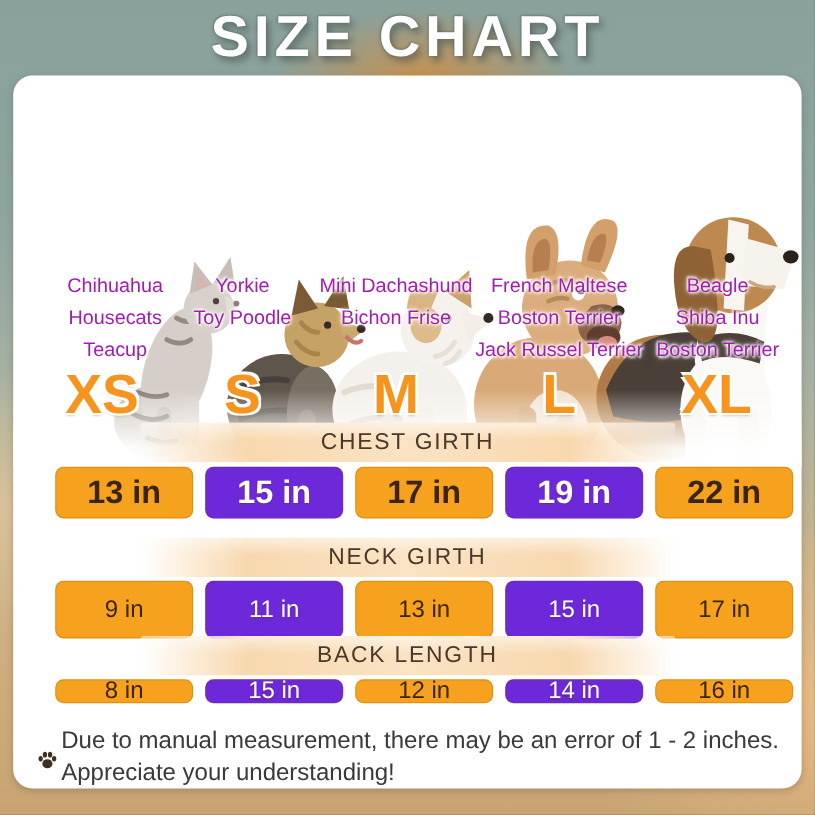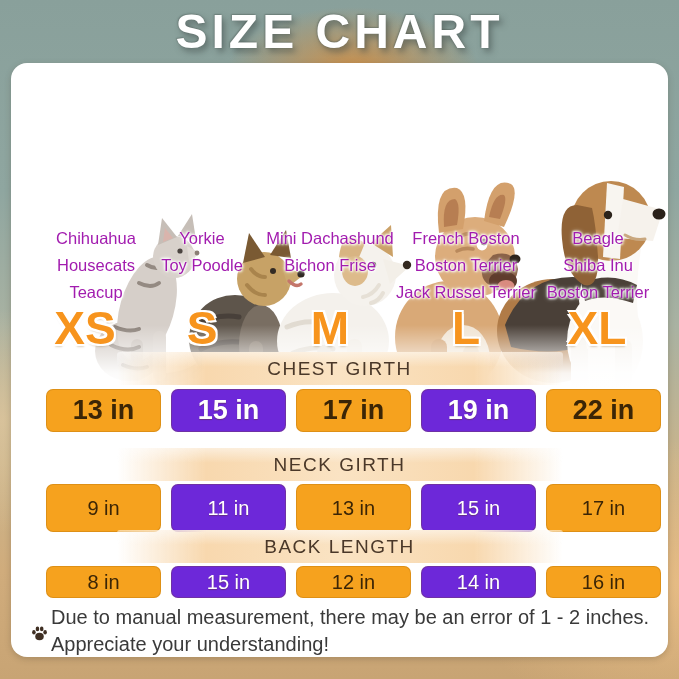--- a/index.html
+++ b/index.html
@@ -40,21 +40,21 @@
     position:absolute;left:50%;transform:translateX(-50%);z-index:4;width:446px;height:33px;
     text-align:center;line-height:33px;font-size:19px;letter-spacing:1.5px;color:#4a3829;border-radius:3px;
     background:
       linear-gradient(180deg,rgba(255,255,255,.55),rgba(255,255,255,0) 45%),
       linear-gradient(90deg,rgba(248,215,173,0) 0%,#f8d8ae 20%,#fae3c3 50%,#f8d8ae 80%,rgba(248,215,173,0) 100%);
   }
   #hdr-chest{top:289px;} #hdr-neck{top:385px;} #hdr-back{top:467px;}
   .bar-row{position:absolute;left:7px;right:7px;z-index:4;display:flex;gap:10px;padding-left:28px;}
   #row-chest{top:326px;height:43px;font-size:27px;font-weight:bold;}
   #row-neck {top:421px;height:48px;font-size:20px;}
-  #row-back {top:503px;height:32px;font-size:20px;}
+  #row-back {top:503px;height:20px;font-size:20px;}
   .bar{flex:1;border-radius:7px;display:flex;align-items:center;justify-content:center;}
   .bar.hot {background:#f6a21e;color:#3b2506;box-shadow:inset 0 0 0 1px rgba(150,90,0,.25);}
   .bar.dark{background:#6d28d9;color:#fff;box-shadow:inset 0 0 0 1px rgba(120,70,10,.25);
     text-shadow:0 1px 1px rgba(90,55,10,.4);}
   .footer{position:absolute;left:20px;right:14px;top:541px;z-index:4;display:flex;align-items:center;
     font-size:20px;color:#3a3a3a;line-height:27px;}
   .footer .paw{flex:0 0 auto;margin:5px 3px 0 0;}
 </style>
 </head>
 <body>
@@ -160,21 +160,21 @@
     </div>
     <div class="breed-col" id="breeds-s">
       <span>Yorkie</span>
       <span>Toy Poodle</span>
     </div>
     <div class="breed-col" id="breeds-m">
       <span>Mini Dachashund</span>
       <span>Bichon Frise</span>
     </div>
     <div class="breed-col" id="breeds-l">
-      <span>French Boston</span>
+      <span>French Maltese</span>
       <span>Boston Terrier</span>
       <span>Jack Russel Terrier</span>
     </div>
     <div class="breed-col" id="breeds-xl">
       <span>Beagle</span>
       <span>Shiba Inu</span>
       <span>Boston Terrier</span>
     </div>
 
     <div class="size-letter" id="size-xs">XS</div>

